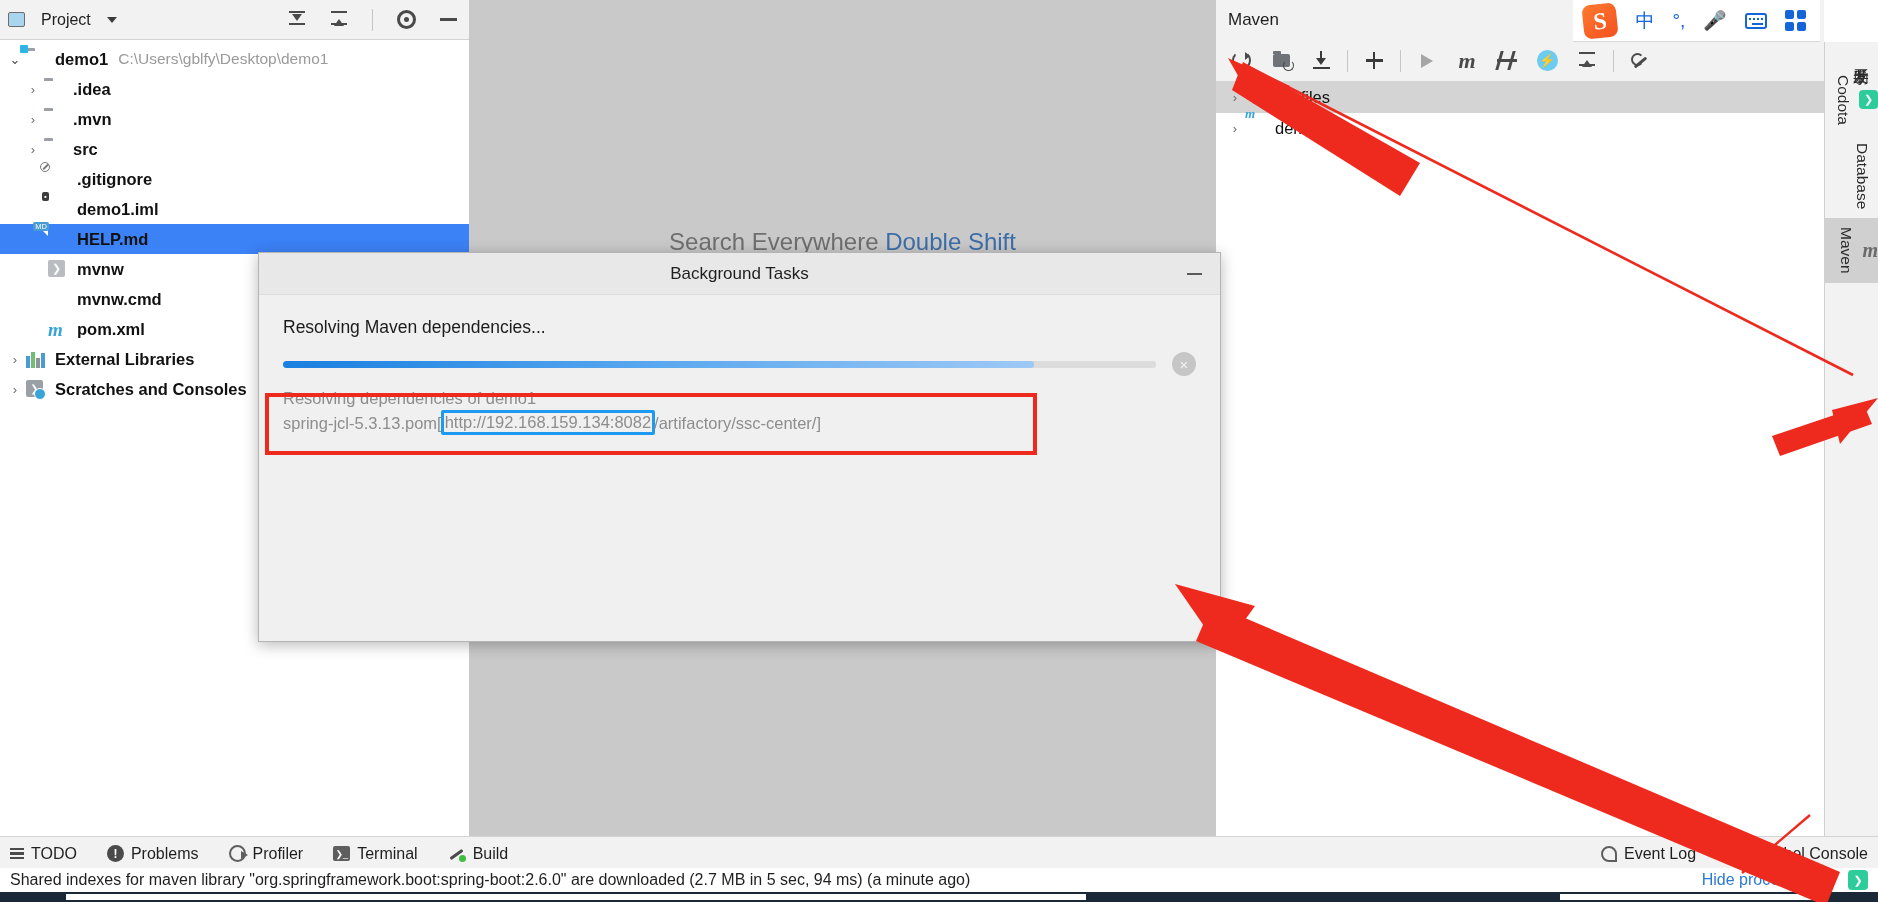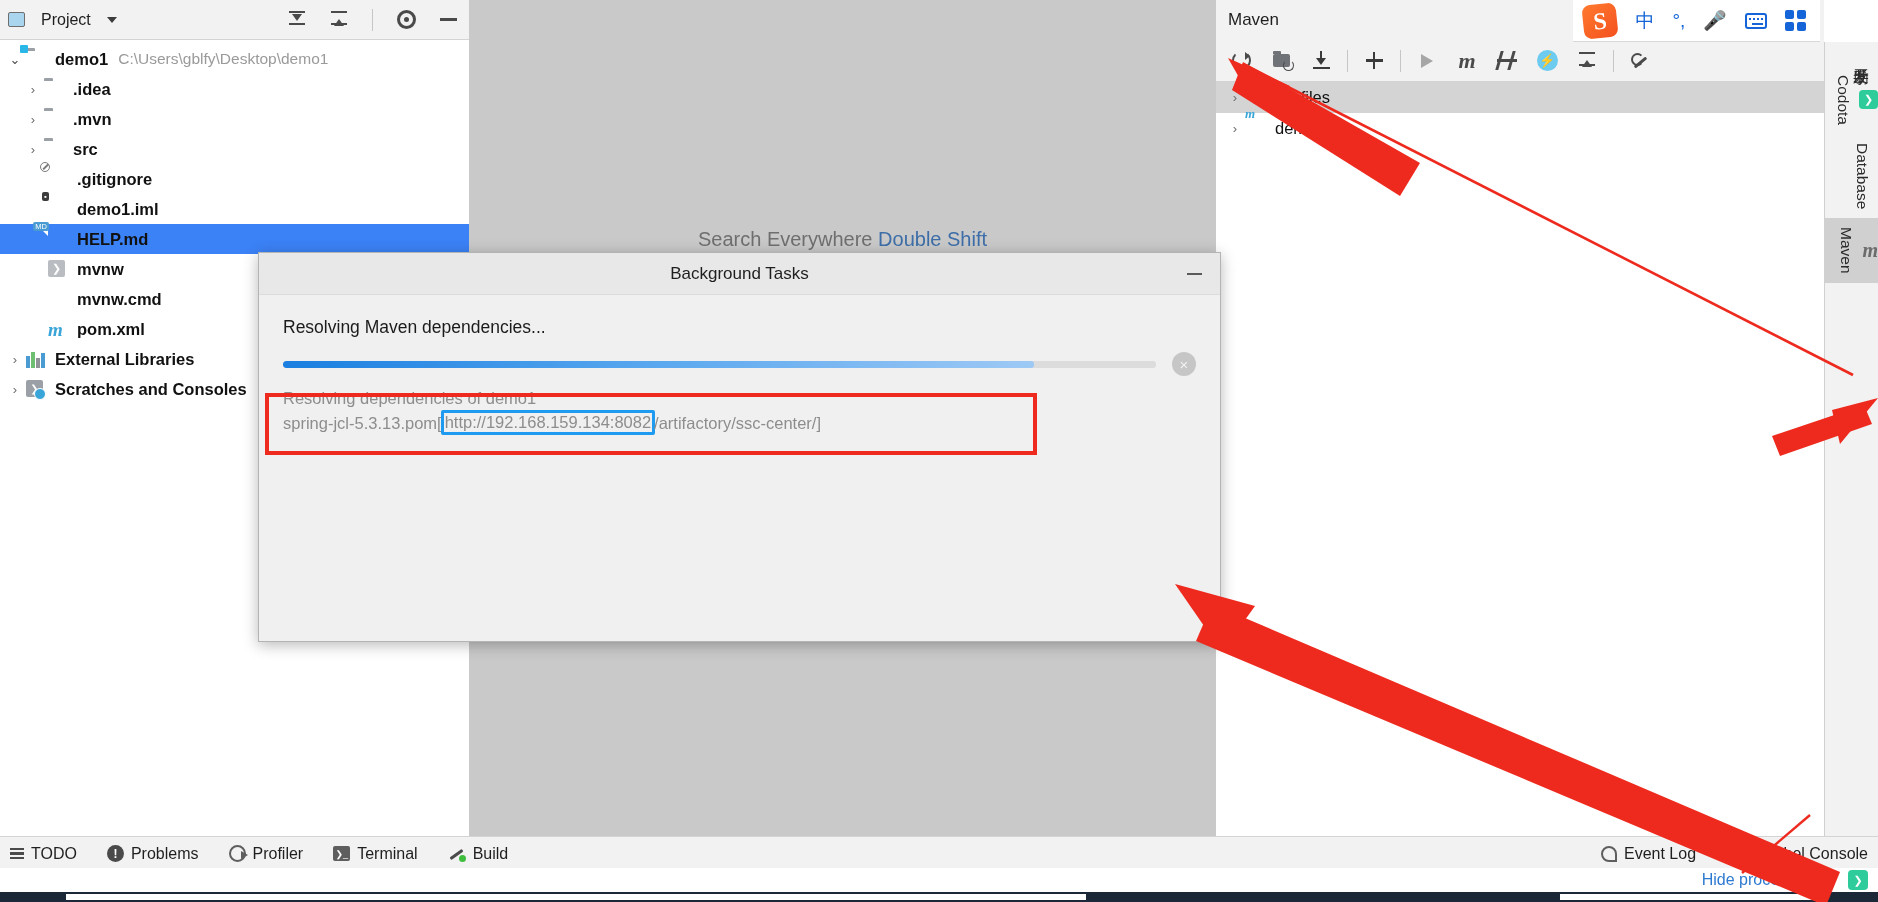--- a/index.html
+++ b/index.html
@@ -87,21 +87,21 @@
   .node-name.bold{font-weight:bold;}
   .node-path{color:#9a9a9a;margin-left:10px;font-size:15.5px;}
 
   
   .editor-area {
     position:absolute; left:470px; top:0; width:745px; height:838px;
     background:#c9c9c9;
   }
   .watermark {
     position:absolute; left:0; right:0; top:228px; text-align:center;
-    font-size:20px; color:#6f6f6f; white-space:nowrap;
+    font-size:24px; color:#6f6f6f; white-space:nowrap;
   }
   .watermark .key { color:#3d6ea8; }
 
   
   .maven-panel {
     position:absolute; left:1215px; top:0; width:609px; height:838px;
     background:#ffffff; border-left:1px solid #c9c9c9;
   }
   .mv-header { height:40px; background:#f2f2f2; display:flex; align-items:center; padding-left:12px; }
   .mv-title { font-size:17px; color:#1f1f1f; }
@@ -507,20 +507,21 @@
         <span>Event Log</span>
       </span>
       <span class="bt" style="margin-right:0">
         <span class="jr-ico"></span>
         <span>JRebel Console</span>
       </span>
     </span>
   </div>
 
   <div class="status-bar">
+    <span>Shared indexes for maven library "org.springframework.boot:spring-boot:2.6.0" are downloaded (2.7 MB in 5 sec, 94 ms) (a minute ago)</span>
     <span class="status-right">
       <span class="hide-proc">Hide processes (1)</span>
       <span class="sq-green">❯</span>
     </span>
   </div>
 
   <div class="taskbar">
     <span class="seg" style="left:66px;width:1020px"></span>
     <span class="seg" style="left:1560px;width:260px"></span>
   </div>

